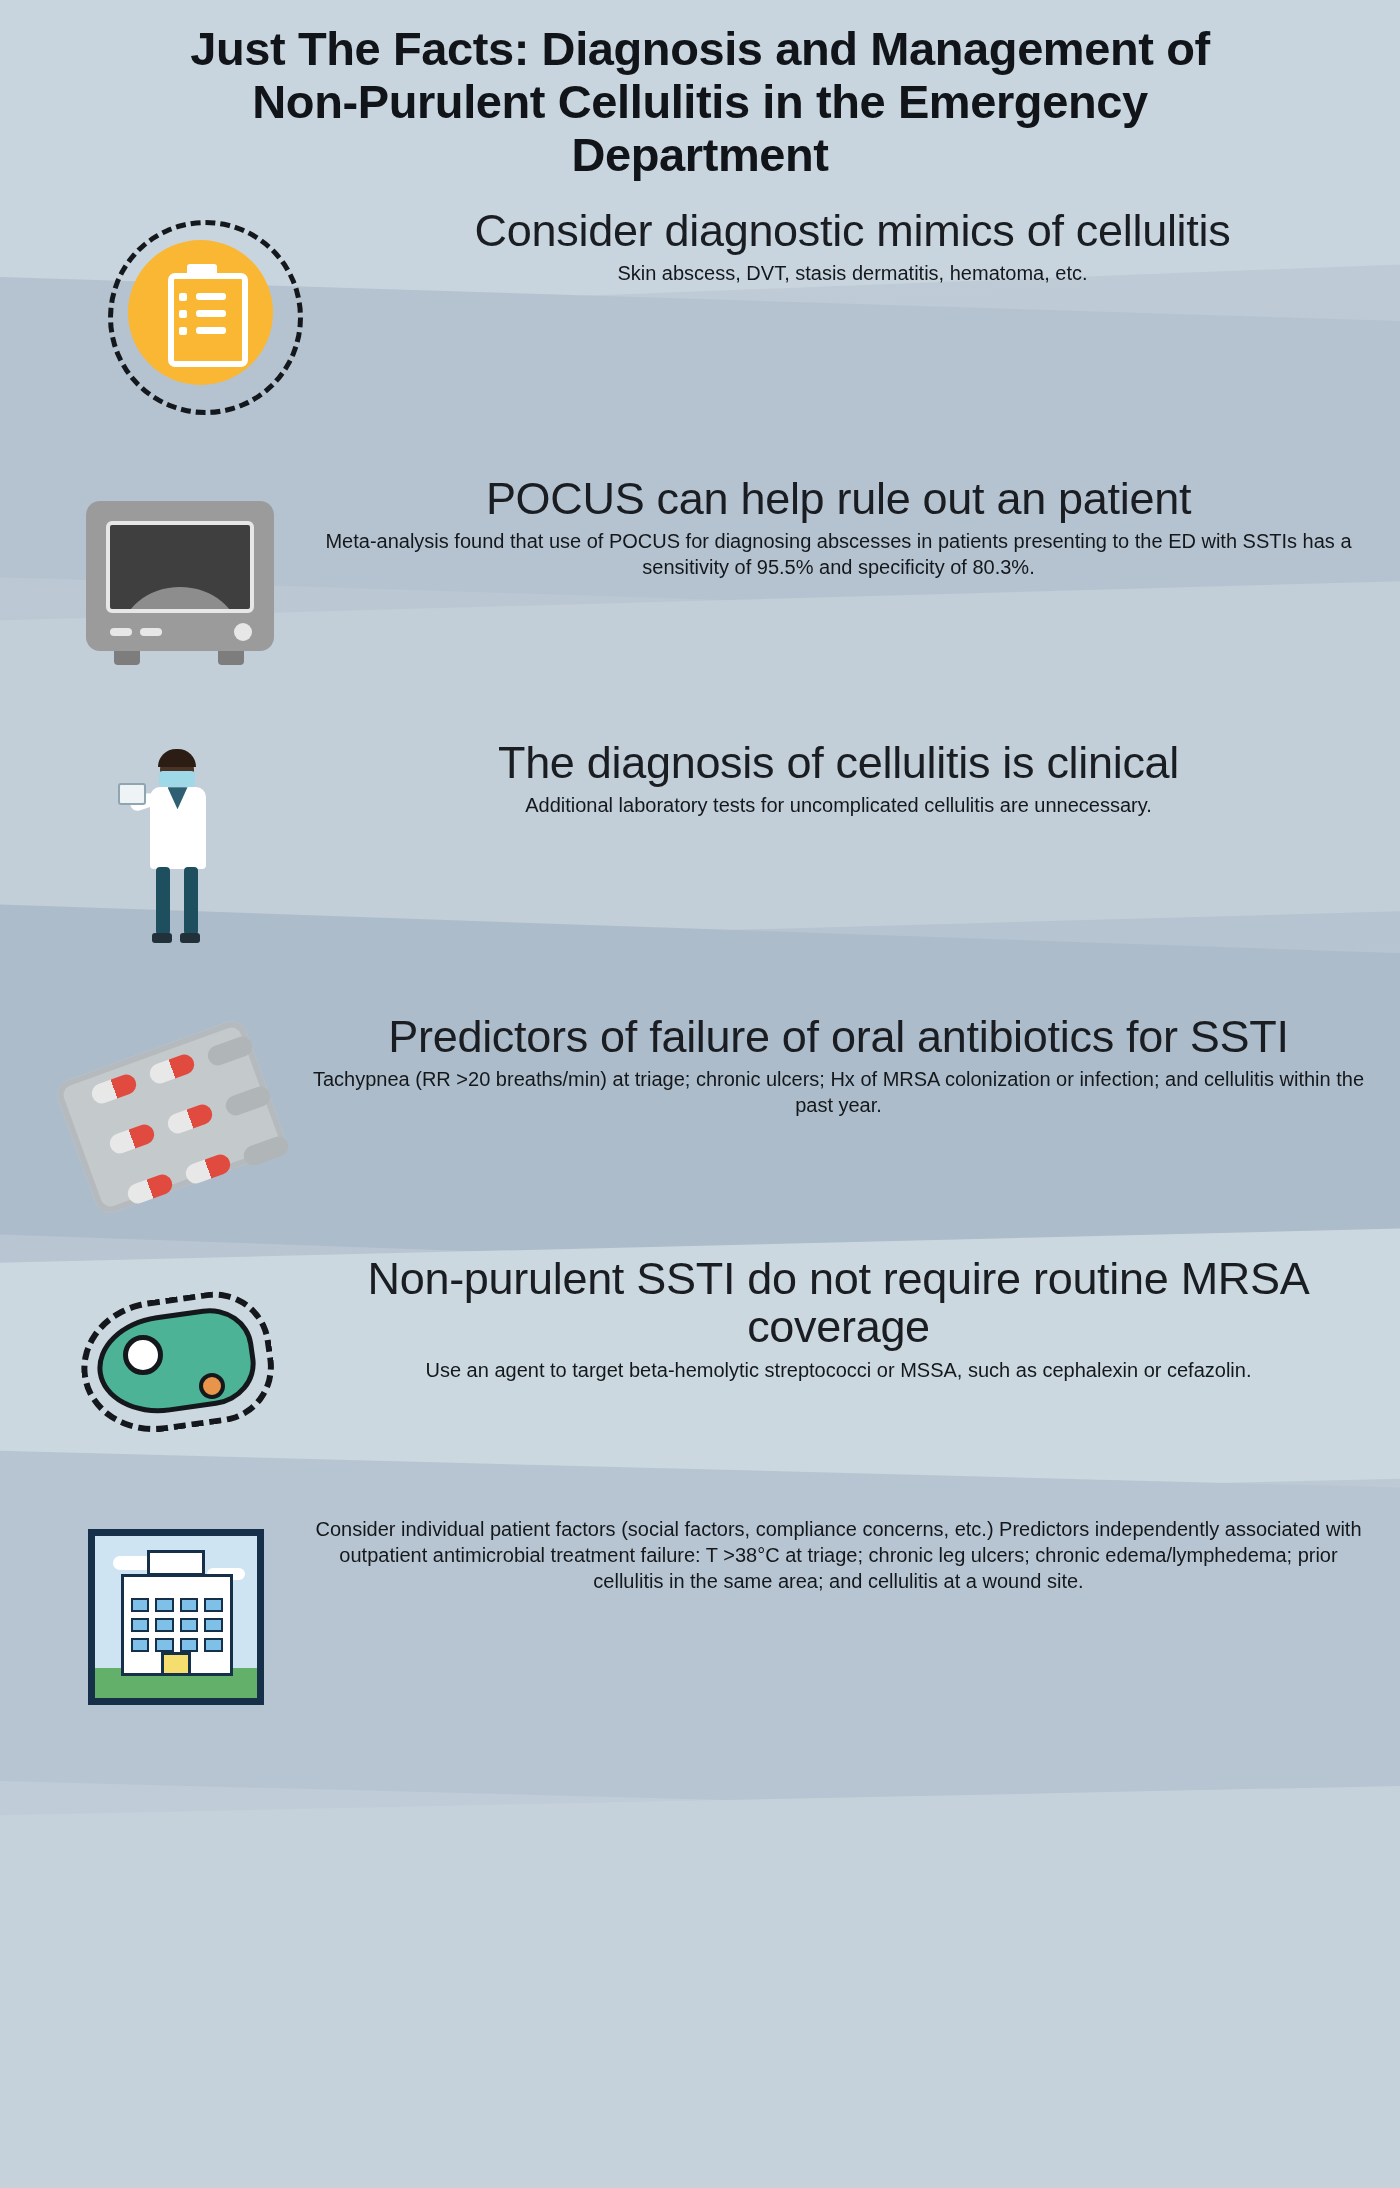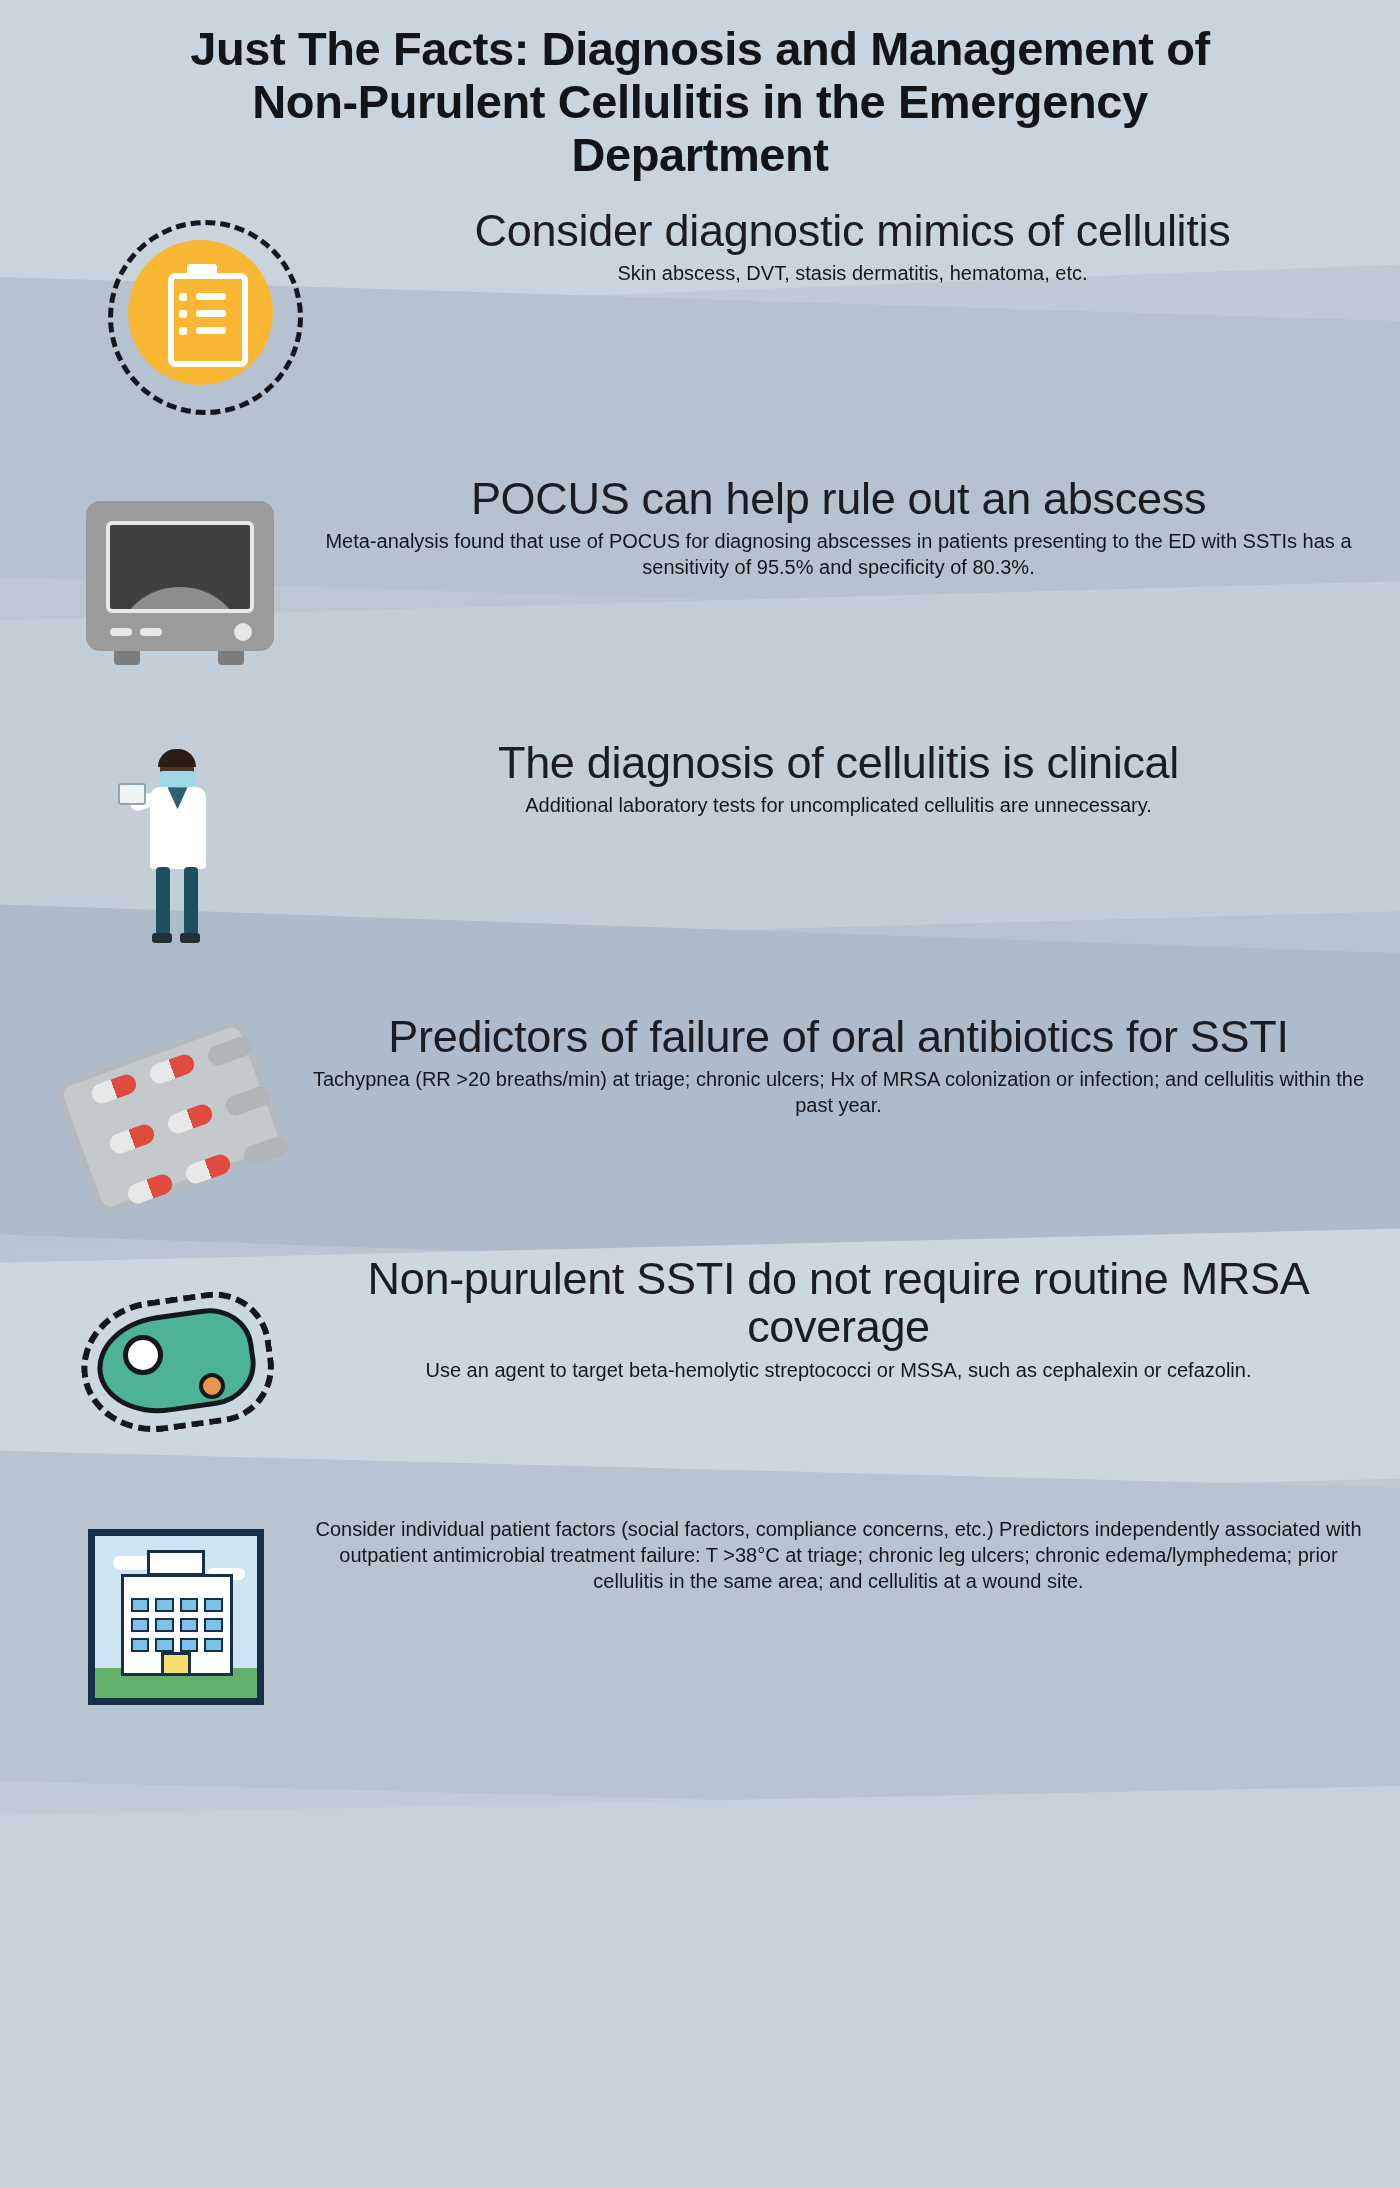--- a/index.html
+++ b/index.html
@@ -291,21 +291,21 @@
               <div class="mon-wave"></div>
             </div>
           <div class="mon-btn mb1"></div>
           <div class="mon-btn mb2"></div>
           <div class="mon-knob"></div>
           <div class="mon-foot mf1"></div>
           <div class="mon-foot mf2"></div>
         </div>
       </div>
       <div class="text-cell">
-        <h2 class="heading">POCUS can help rule out an abscess</h2>
+        <h2 class="heading">POCUS can help rule out an patient</h2>
         <p class="sub">Meta-analysis found that use of POCUS for diagnosing abscesses in patients presenting to the ED with SSTIs has a sensitivity of 95.5% and specificity of 80.3%.</p>
       </div>
     </div>
 
     <div class="row r3">
       <div class="icon-cell">
         <div class="ico-doctor">
           <div class="doc-coat"></div>
           <div class="doc-collar"></div>
           <div class="doc-arm-l"></div>

